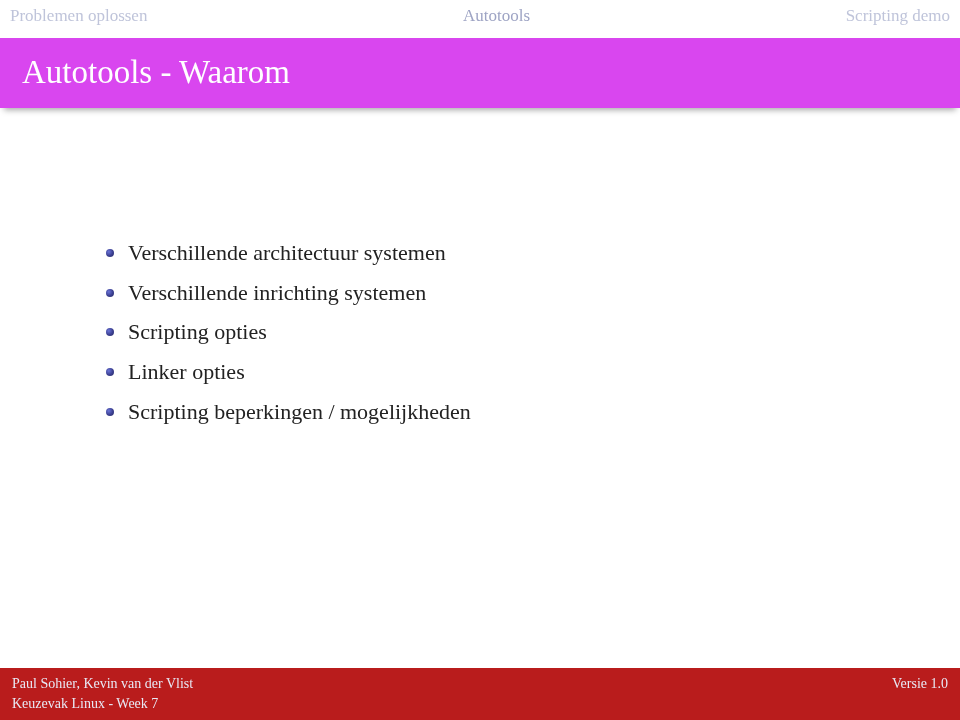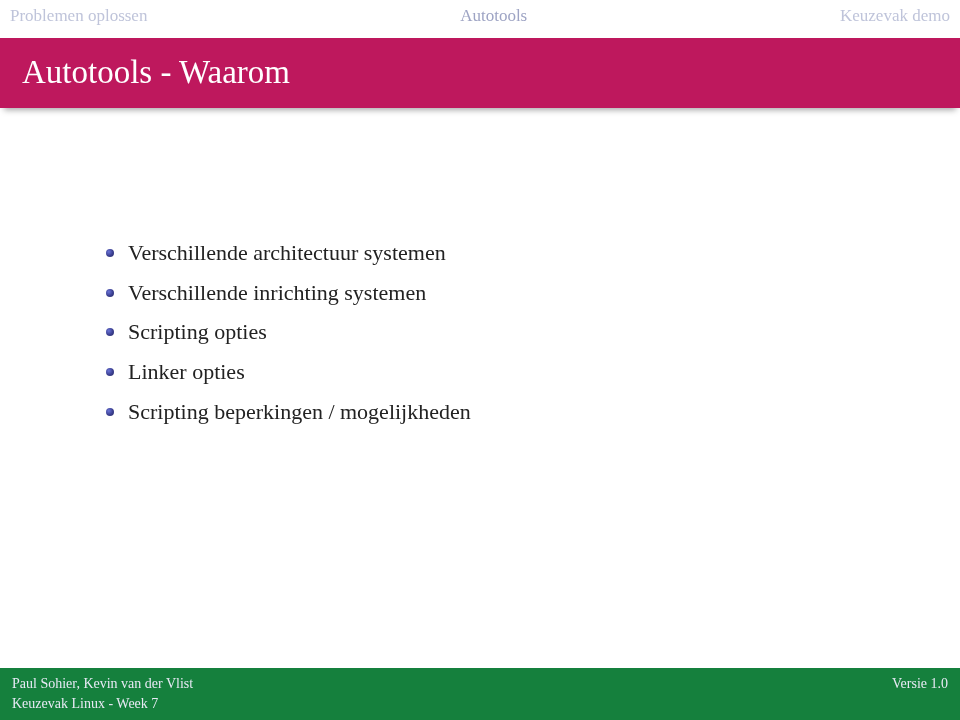--- a/index.html
+++ b/index.html
@@ -31,21 +31,21 @@
     color: #bfc4da;
   }
   .topnav .nav-item.active {
     color: #9ea4c4;
   }
   .topnav .underline {
     border-bottom: 1px solid #9ea4c4;
     padding-bottom: 13px;
   }
   .titlebar {
-    background: #be185d;
+    background: #d946ef;
     color: #fff;
     font-size: 33px;
     padding: 16px 22px 17px 22px;
     box-shadow: 0 6px 6px -4px rgba(0,0,0,0.35);
     margin-top: 6px;
   }
   .body {
     flex: 1 1 auto;
     padding: 120px 50px 0 50px;
     font-size: 22px;
@@ -65,21 +65,21 @@
   .bullet {
     width: 8px;
     height: 8px;
     border-radius: 50%;
     background: radial-gradient(circle at 35% 35%, #6a74d8 0%, #3a3e8f 55%, #2a2d66 100%);
     margin-top: 11px;
     margin-right: 14px;
     flex: 0 0 auto;
   }
   .footer {
-    background: #15803d;
+    background: #b91c1c;
     color: #e8e9f5;
     font-size: 14px;
     padding: 6px 12px 6px 12px;
     display: flex;
     flex-direction: column;
   }
   .footer-row {
     display: flex;
     justify-content: space-between;
     align-items: center;
@@ -87,21 +87,21 @@
   }
 </style>
 </head>
 <body>
 
 <div class="slide">
 
   <div class="topnav">
     <span class="nav-item">Problemen oplossen</span>
     <span class="nav-item active"><span class="underline">Autotools</span></span>
-    <span class="nav-item">Keuzevak demo</span>
+    <span class="nav-item">Scripting demo</span>
   </div>
 
   <div class="titlebar">
     <span>Autotools - Waarom</span>
   </div>
 
   <div class="body">
     <ul class="ul">
       <li class="li">
         <span class="bullet"></span>

